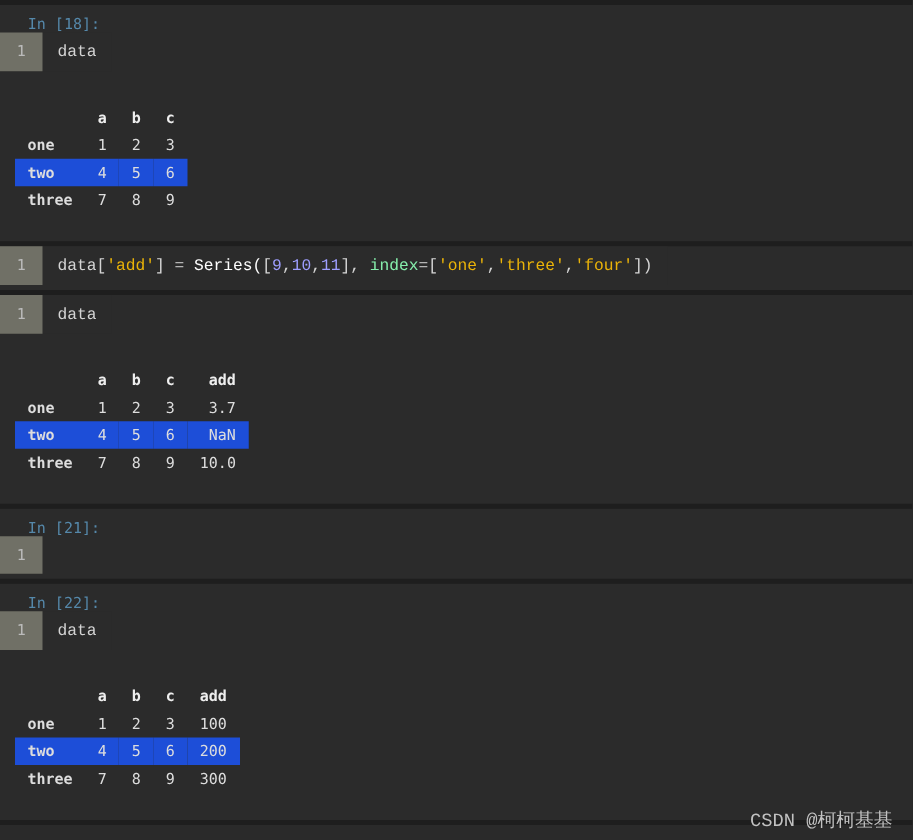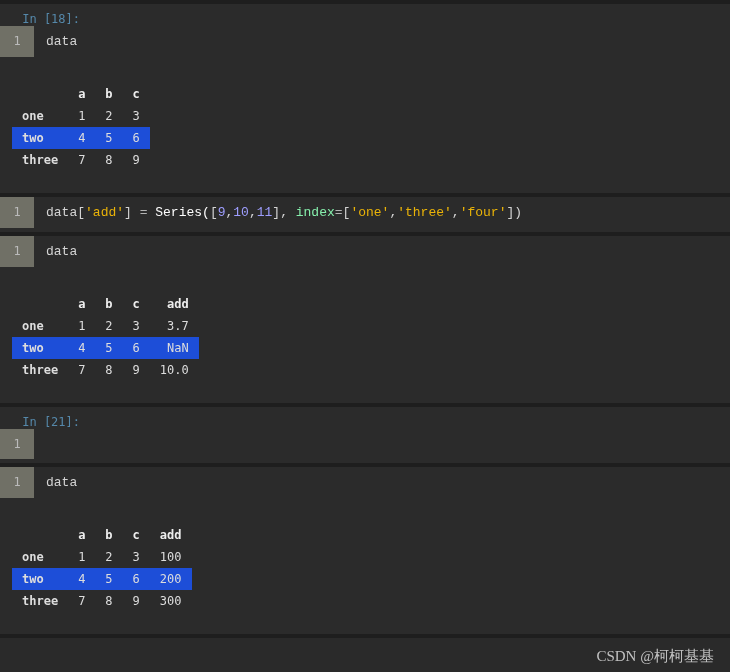--- a/index.html
+++ b/index.html
@@ -83,21 +83,21 @@
   table.df tr.alt {
     background: #1d4ed8;
   }
   .watermark {
     position: fixed;
     right: 16px;
     bottom: 6px;
     color: #ddd;
     font-size: 15px;
     opacity: 0.85;
-    font-family: Liberation Serif, serif;
+    font-family: Liberation Mono, monospace;
   }
   .content {
     flex: 1;
   }
   .outer {
     background: #2b2b2b;
   }
 </style>
 </head>
 <body>
@@ -209,20 +209,21 @@
     <div class="cell">
       <div class="prompt">In [21]:</div>
       <div class="content">
         <div class="code-block">
           <div class="gutter">1</div>
         </div>
       </div>
     </div>
     <div class="dark-sep"></div>
     <div class="cell">
+      <div class="prompt">In [22]:</div>
       <div class="content">
         <div class="code-block">
           <div class="gutter">1</div>
           <div class="code-line"><span class="n">data</span></div>
         </div>
       </div>
     </div>
     <div class="cell">
       <div class="prompt"></div>
       <div class="content output-block">

